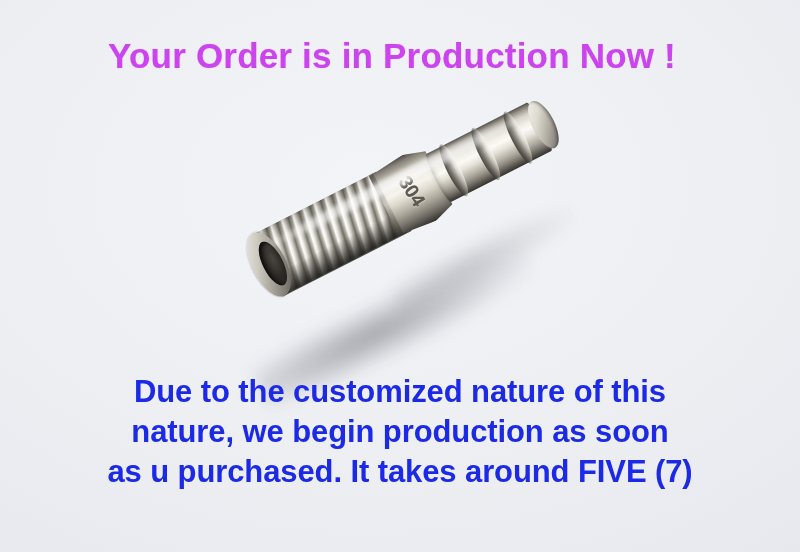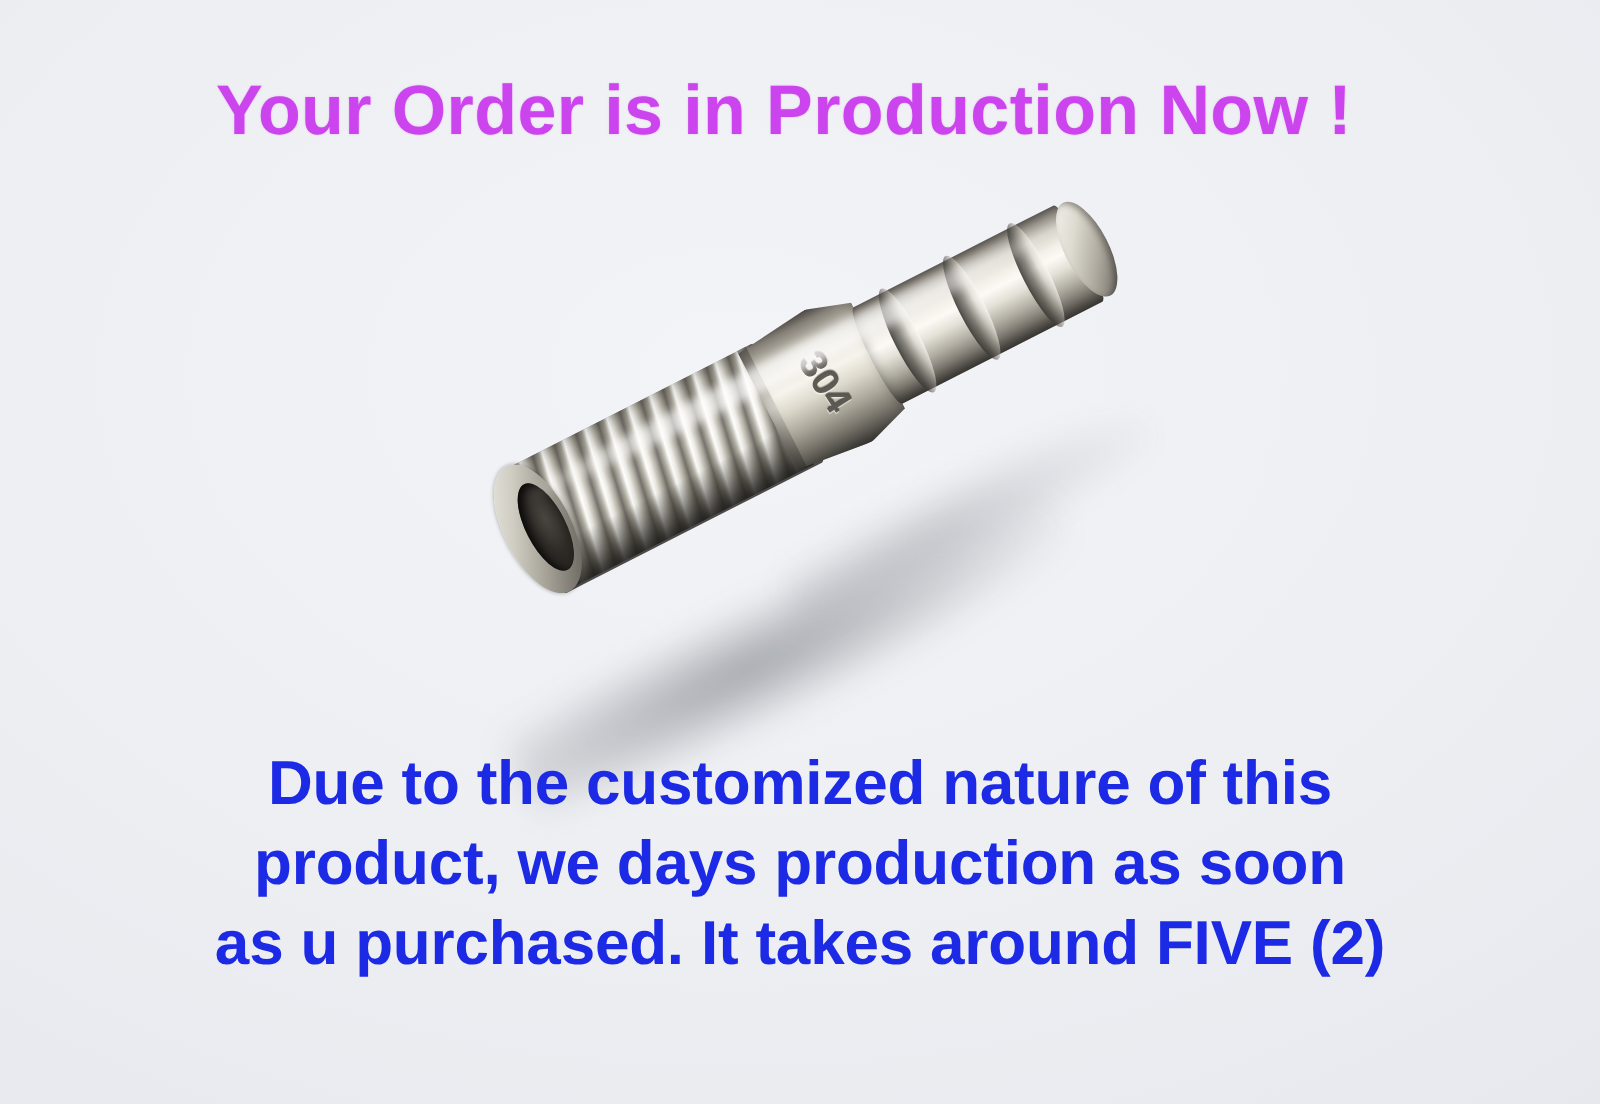--- a/index.html
+++ b/index.html
@@ -278,17 +278,17 @@
       <div class="barb-ridge r2"></div>
       <div class="barb-ridge r3"></div>
       <div class="barb-tip"></div>
 
       <div class="specular"></div>
     </div>
   </div>
 
   <div class="message">
     <span class="line">Due to the customized nature of this</span>
-    <span class="line">product, we days production as soon</span>
-    <span class="line">as u purchased. It takes around FIVE (2)</span>
+    <span class="line">nature, we begin production as soon</span>
+    <span class="line">as u purchased. It takes around FIVE (7)</span>
   </div>
 
 </div>
 
 </body></html>

